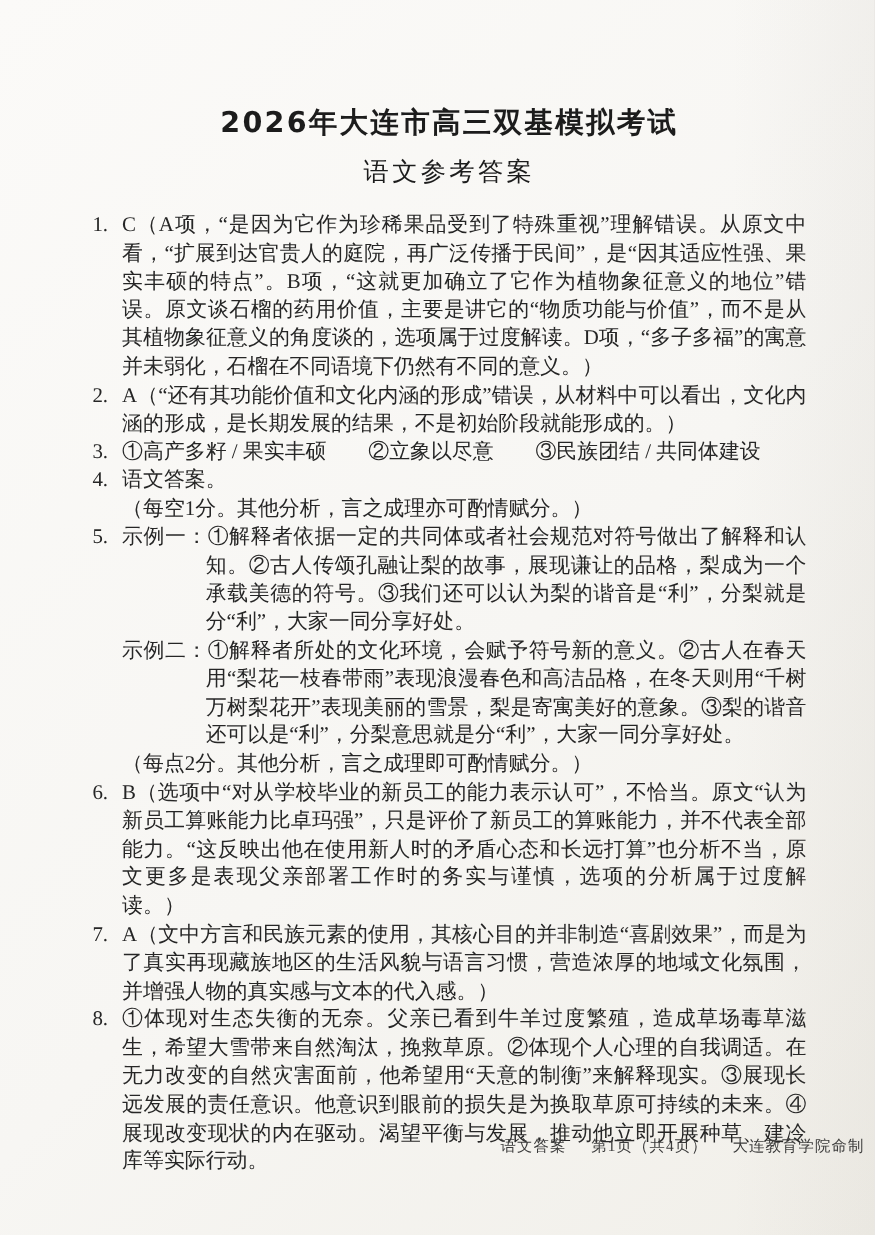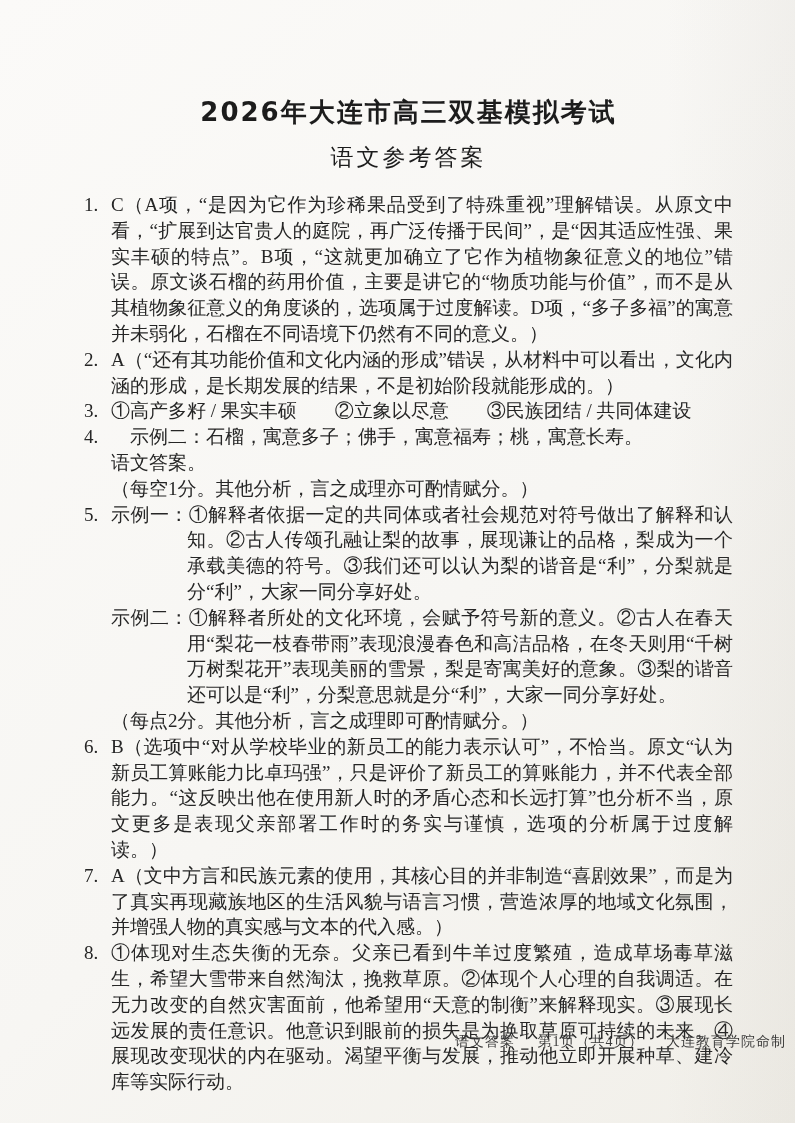--- a/index.html
+++ b/index.html
@@ -111,21 +111,20 @@
   <li class="answer-item">
     <span class="answer-number">3.</span>
     <div class="answer-body">
           <p class="para">①高产多籽 / 果实丰硕　　②立象以尽意　　③民族团结 / 共同体建设</p>
         </div>
   </li>
 
   <li class="answer-item">
     <span class="answer-number">4.</span>
     <div class="answer-body">
-          <p class="para" style="margin-left: 1em;">示例二：石榴，寓意多子；佛手，寓意福寿；桃，寓意长寿。</p>
           <p class="para">语文答案。</p>
           <p class="para">（每空1分。其他分析，言之成理亦可酌情赋分。）</p>
         </div>
   </li>
 
   <li class="answer-item">
     <span class="answer-number">5.</span>
     <div class="answer-body">
           <p class="para" style="padding-left: 4em; text-indent: -4em;">示例一：①解释者依据一定的共同体或者社会规范对符号做出了解释和认知。②古人传颂孔融让梨的故事，展现谦让的品格，梨成为一个承载美德的符号。③我们还可以认为梨的谐音是“利”，分梨就是分“利”，大家一同分享好处。</p>
           <p class="para" style="padding-left: 4em; text-indent: -4em;">示例二：①解释者所处的文化环境，会赋予符号新的意义。②古人在春天用“梨花一枝春带雨”表现浪漫春色和高洁品格，在冬天则用“千树万树梨花开”表现美丽的雪景，梨是寄寓美好的意象。③梨的谐音还可以是“利”，分梨意思就是分“利”，大家一同分享好处。</p>

